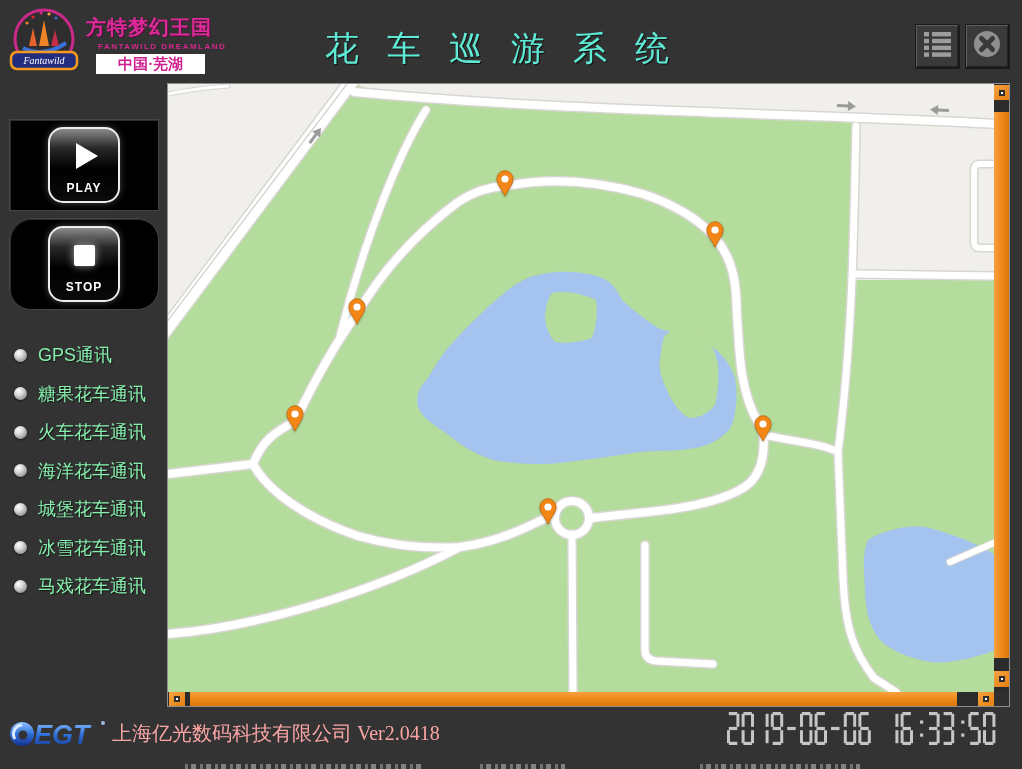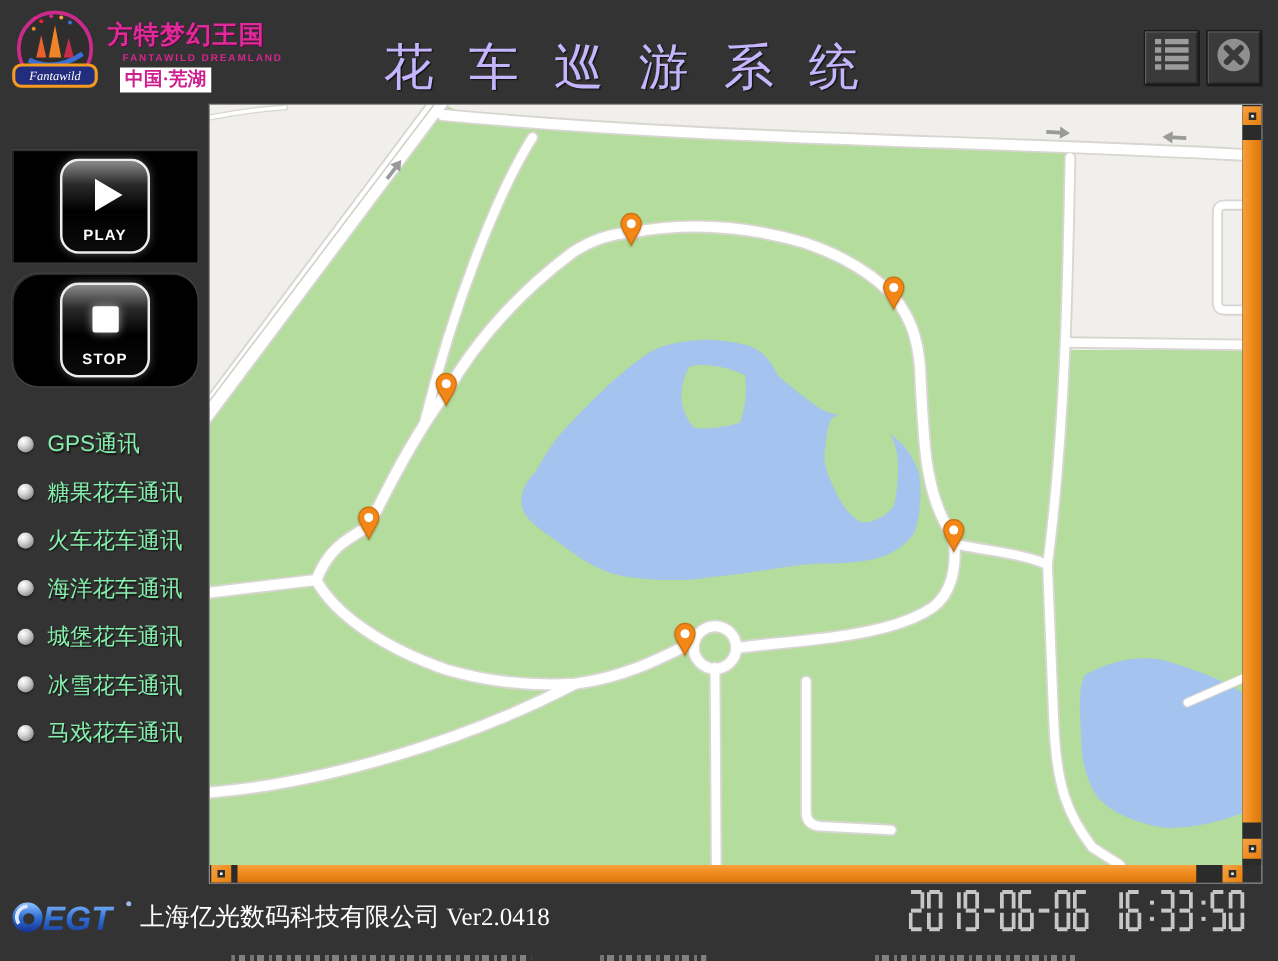--- a/index.html
+++ b/index.html
@@ -7,24 +7,24 @@
           font-family:"Liberation Sans",sans-serif;}
 
   
   .header{position:absolute;left:0;top:0;width:1022px;height:84px;}
   .logo{position:absolute;left:8px;top:6px;width:72px;height:72px;}
   .brand{position:absolute;left:86px;top:14px;width:180px;}
   .brand-cn{color:#e12a9a;font-size:20px;font-weight:bold;letter-spacing:1px;
             text-shadow:1px 1px 0 #50103a;}
   .brand-en{color:#d6268f;font-size:8px;letter-spacing:1.5px;margin-top:1px;font-weight:bold;padding-left:12px;}
   .brand-loc{display:inline-block;margin:3px 0 0 10px;background:#ffffff;color:#cf1f8e;
-             font-weight:bold;font-size:15px;line-height:20px;padding:0 4px;
+             font-weight:bold;font-size:15px;line-height:20px;padding:0 22px;
              font-family:"Liberation Serif",serif;}
   .title{position:absolute;left:180px;right:180px;top:26px;text-align:center;
-         font-family:"Liberation Serif",serif;font-size:40px;color:#c4b5fd;
+         font-family:"Liberation Serif",serif;font-size:34px;color:#5eead4;
          letter-spacing:28px;text-shadow:1px 1px 1px #101010;white-space:nowrap;}
   .hdr-btn{position:absolute;top:24px;width:42px;height:42px;background:#3a3a3a;
            border:1px solid #191919;cursor:pointer;display:flex;align-items:center;justify-content:center;
            box-shadow:inset 1px 1px 0 #5f5f5f, inset -1px -1px 0 #242424, 1px 1px 0 #1a1a1a;}
   .hdr-btn.menu{right:63px;} .hdr-btn.close{right:13px;}
 
   
   .panel{position:absolute;left:9px;width:148px;height:90px;background:#000000;
          border:1px solid #454545;box-shadow:inset 1px 1px 0 #2c2c2c;}
   .panel.play{top:119px;} .panel.stop{top:218px;border-radius:22px;}
@@ -65,21 +65,21 @@
           background:linear-gradient(90deg,#f7a03f 0%,#ef8b1d 45%,#dd7608 100%);}
   .hthumb{position:absolute;left:22px;top:0;width:767px;height:14px;cursor:pointer;
           background:linear-gradient(180deg,#f7a03f 0%,#ef8b1d 45%,#dd7608 100%);}
   .v-up{left:0;top:1px;width:15px;height:15px;}
   .v-down{left:0;top:587px;width:15px;height:16px;}
   .h-left{left:1px;top:0;width:16px;height:14px;}
   .h-right{left:810px;top:0;width:16px;height:14px;}
 
   
   .egt-logo{position:absolute;left:8px;top:714px;width:100px;height:40px;}
-  .company-line{position:absolute;left:112px;top:720px;color:#ffffff;font-size:20px;
+  .company-line{position:absolute;left:112px;top:720px;color:#fca5a5;font-size:20px;
                 font-family:"Liberation Serif",serif;white-space:nowrap;}
   .clock{position:absolute;left:727px;top:712px;color:#c6c6c6;}
   .sliver{position:absolute;top:764px;height:5px;opacity:.75;
           background:repeating-linear-gradient(90deg,#8a8a8a 0 3px,transparent 3px 6px,#9a9a9a 6px 11px,transparent 11px 15px);}
 </style>
 </head>
 <body>
 
 <div class="window">
 

